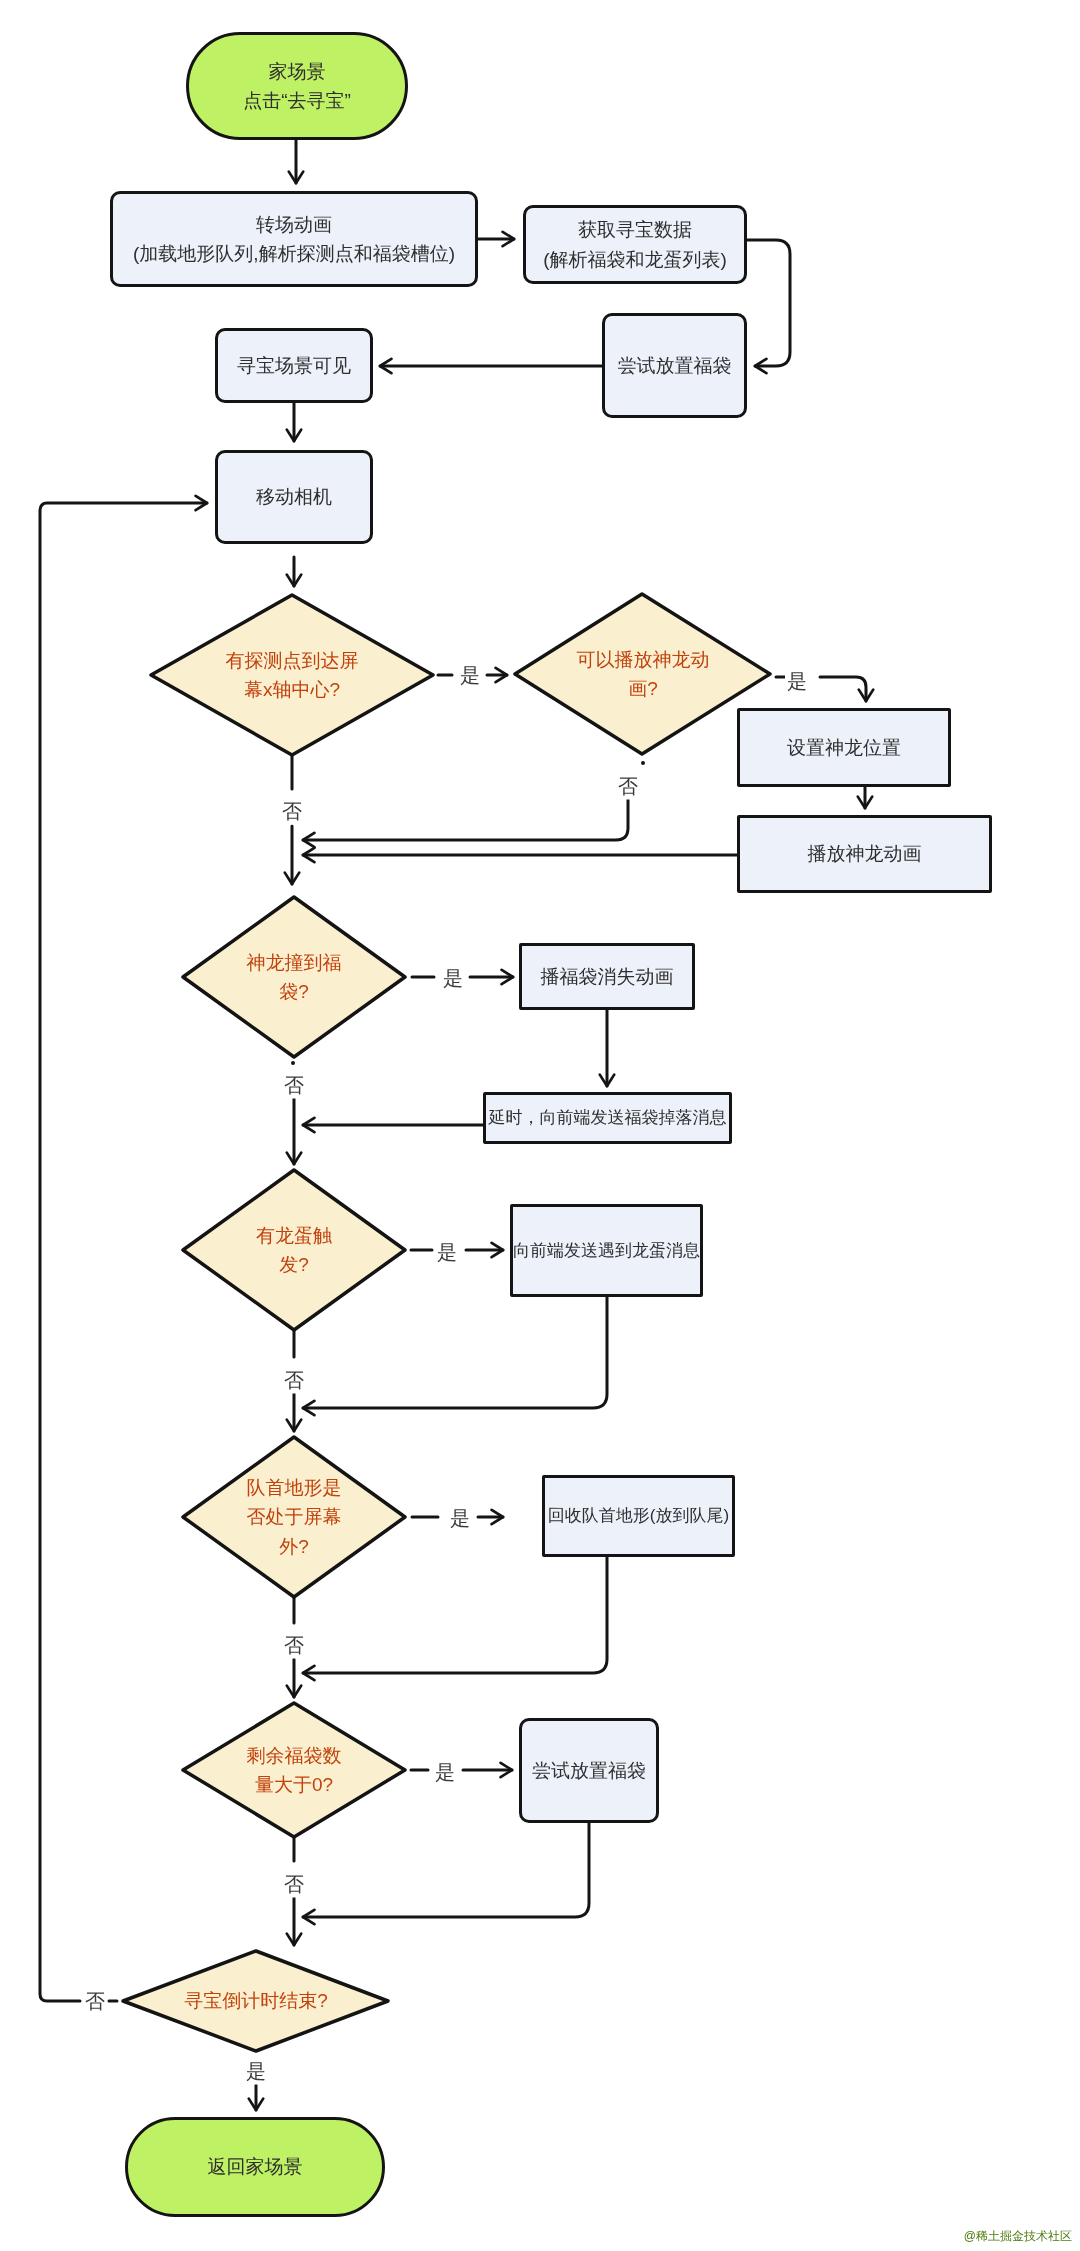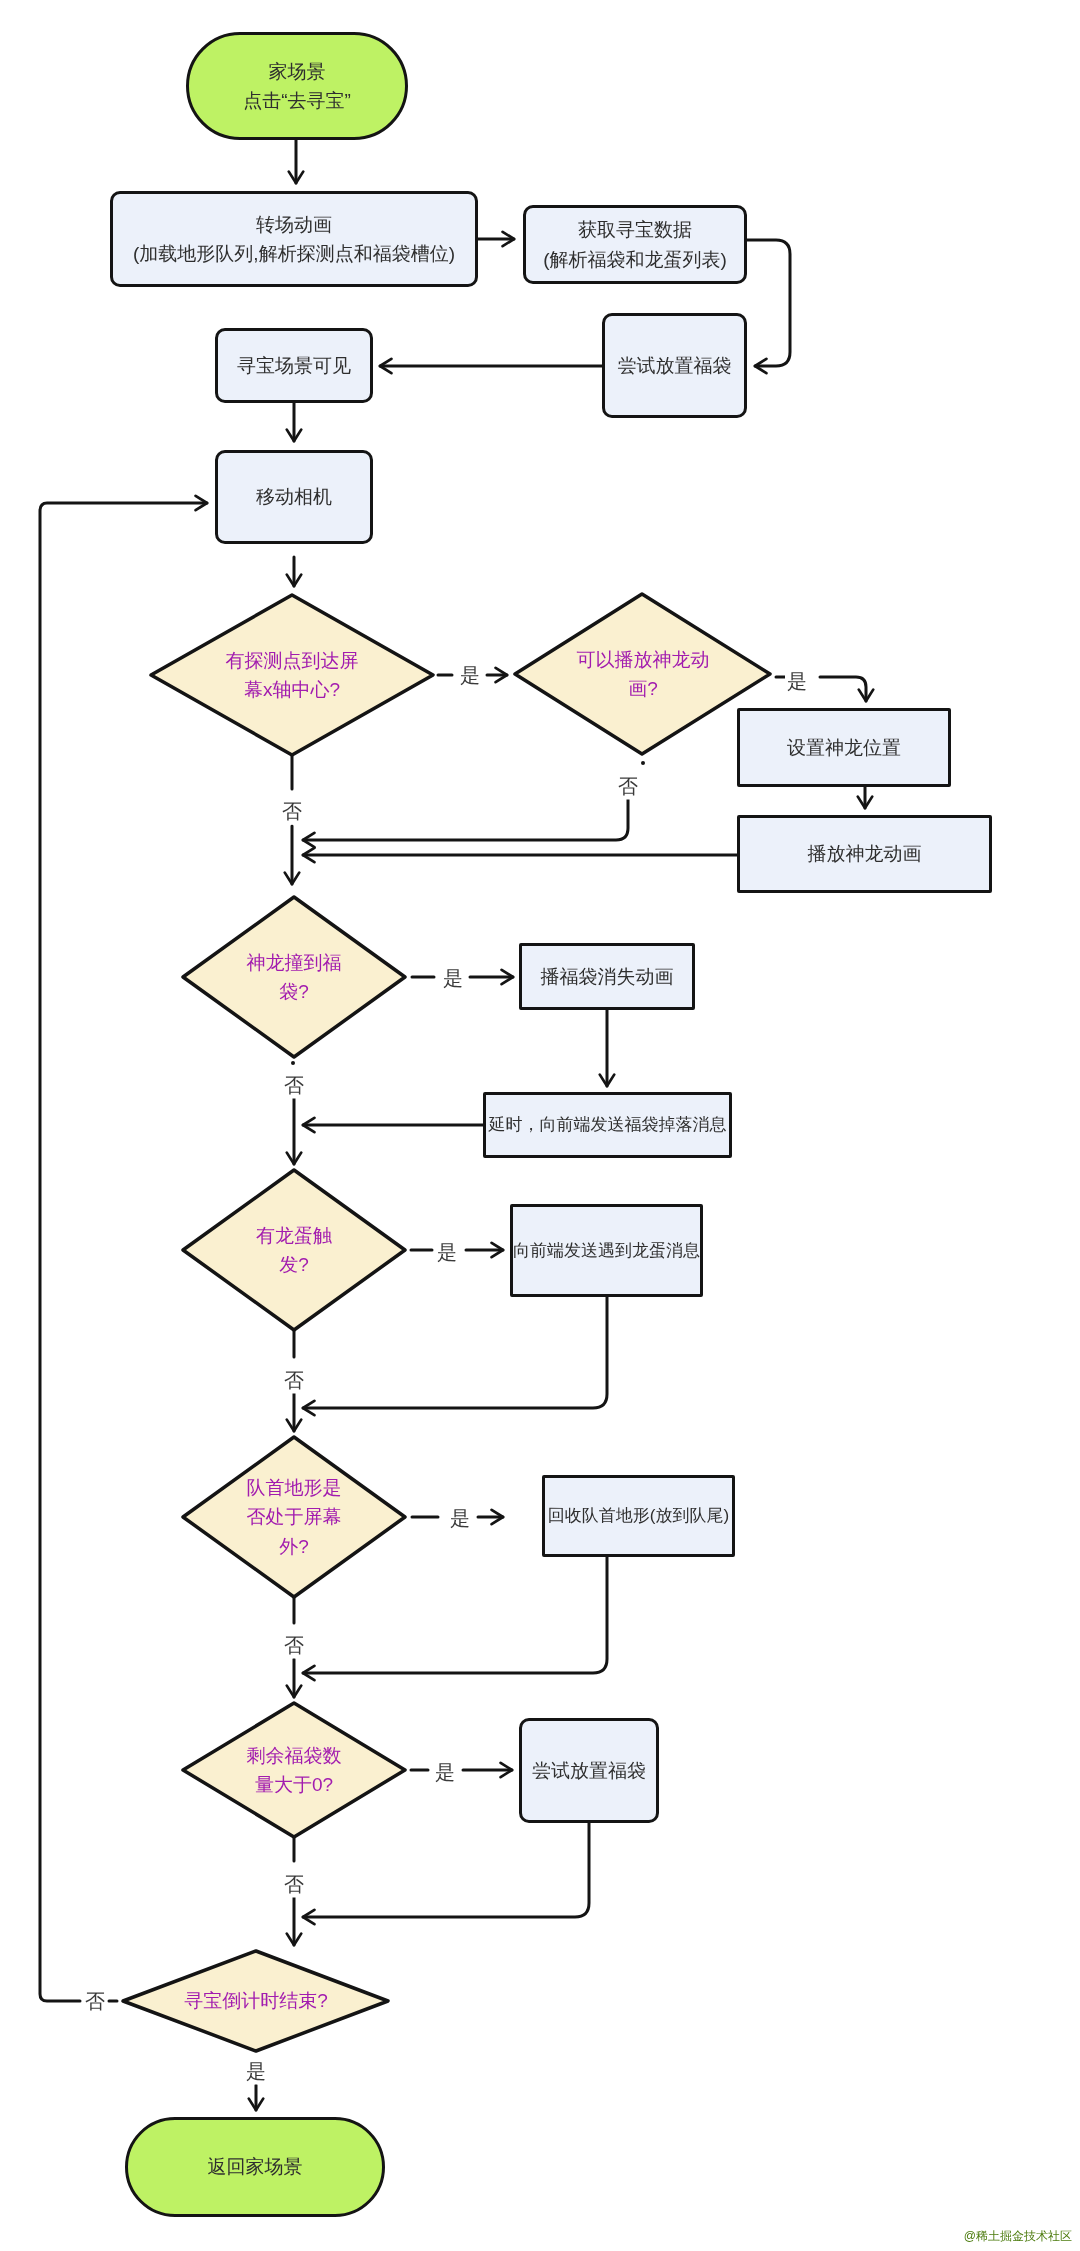--- a/index.html
+++ b/index.html
@@ -14,21 +14,21 @@
     display:flex; align-items:center; justify-content:center;
     text-align:center; font-size:19px; line-height:1.55; color:#2f2f2f;
     white-space:pre-line;
   }
   .rounded { border-radius:10px; }
   .sharp   { border-radius:2px; }
   .pill    { background:#bef264; }
   .fs17    { font-size:17px; line-height:1.5; }
   .dtext {
     position:absolute; transform:translate(-50%,-50%);
-    text-align:center; font-size:19px; line-height:1.55; color:#a21caf;
+    text-align:center; font-size:19px; line-height:1.55; color:#c2410c;
     white-space:pre-line; width:170px;
   }
   .elabel {
     position:absolute; transform:translate(-50%,-50%);
     font-size:20px; color:#3a3a3a; background:#ffffff; padding:0 2px;
   }
   .watermark {
     position:absolute; right:8px; bottom:6px;
     font-size:12px; color:#4d7c0f;
   }
@@ -121,21 +121,21 @@
   <div class="node rounded" style="left:110px; top:191px; width:368px; height:96px;">转场动画
 (加载地形队列,解析探测点和福袋槽位)</div>
   <div class="node rounded" style="left:523px; top:205px; width:224px; height:79px;">获取寻宝数据
 (解析福袋和龙蛋列表)</div>
   <div class="node rounded" style="left:602px; top:313px; width:145px; height:105px;">尝试放置福袋</div>
   <div class="node rounded" style="left:215px; top:328px; width:158px; height:75px;">寻宝场景可见</div>
   <div class="node rounded" style="left:215px; top:450px; width:158px; height:94px;">移动相机</div>
   <div class="node sharp" style="left:737px; top:708px; width:214px; height:79px;">设置神龙位置</div>
   <div class="node sharp" style="left:737px; top:815px; width:255px; height:78px;">播放神龙动画</div>
   <div class="node sharp" style="left:519px; top:943px; width:176px; height:67px;">播福袋消失动画</div>
-  <div class="node sharp fs17" style="left:483px; top:1092px; width:249px; height:66px;">延时，向前端发送福袋掉落消息</div>
+  <div class="node sharp fs17" style="left:483px; top:1092px; width:249px; height:52px;">延时，向前端发送福袋掉落消息</div>
   <div class="node sharp fs17" style="left:510px; top:1204px; width:193px; height:93px;">向前端发送遇到龙蛋消息</div>
   <div class="node sharp fs17" style="left:510px; top:1475px; width:193px; height:82px;margin-left:32px;">回收队首地形(放到队尾)</div>
   <div class="node rounded" style="left:519px; top:1718px; width:140px; height:105px;">尝试放置福袋</div>
 
   <div class="dtext" style="left:292px; top:675px;">有探测点到达屏
 幕x轴中心?</div>
   <div class="dtext" style="left:643px; top:674px;">可以播放神龙动
 画?</div>
   <div class="dtext" style="left:294px; top:977px;">神龙撞到福
 袋?</div>

